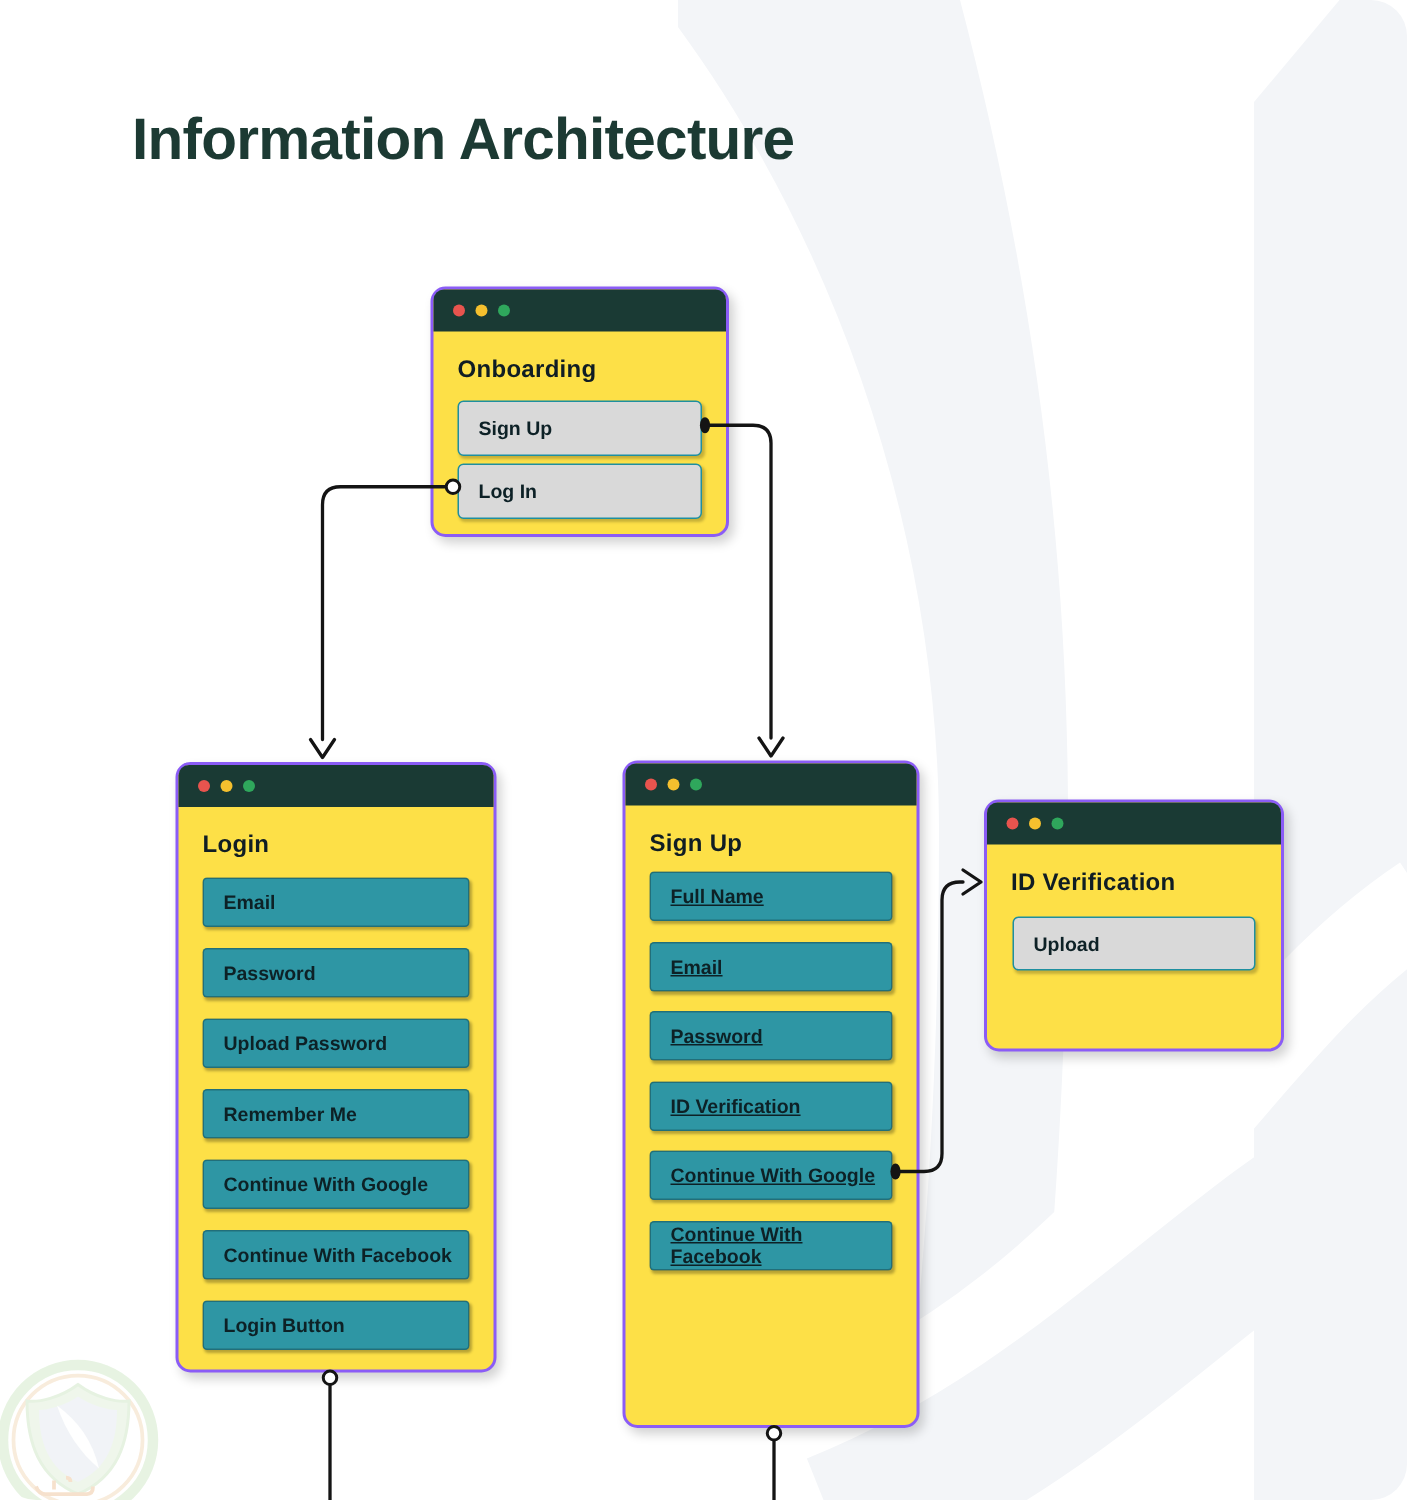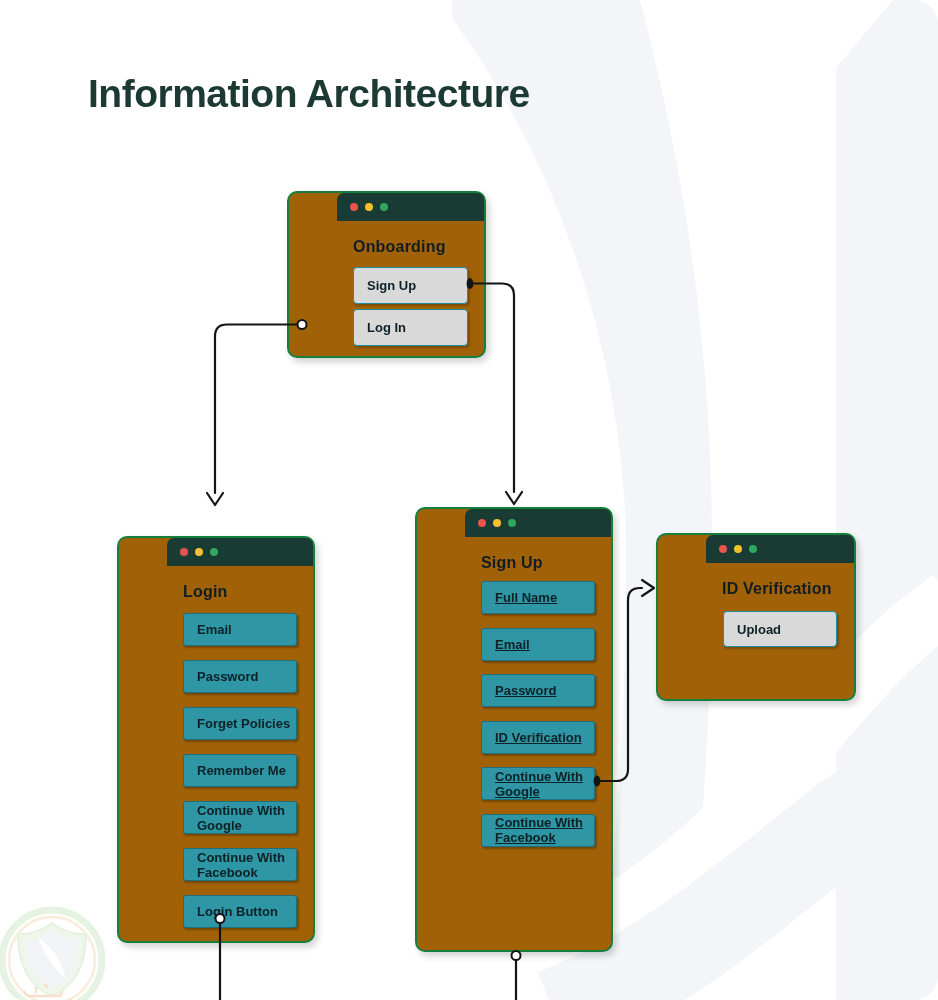--- a/index.html
+++ b/index.html
@@ -8,22 +8,22 @@
     font-family:"Liberation Sans",sans-serif;
     border-radius:24px;
   }
   .layer{position:absolute;left:0;top:0;pointer-events:none;}
   h1.page-title{
     position:absolute;left:88px;top:72px;margin:0;
     font-size:39px;font-weight:800;letter-spacing:-0.5px;color:#1c3a33;
     z-index:2;
   }
   .card{
-    position:absolute;background:#a16207;border:2px solid #15803d;border-radius:10px;
-    box-shadow:3px 4px 7px rgba(0,0,0,0.18);z-index:2;box-sizing:border-box;padding-left:48px;
+    position:absolute;background:#fde047;border:2px solid #8b5cf6;border-radius:10px;
+    box-shadow:3px 4px 7px rgba(0,0,0,0.18);z-index:2;box-sizing:border-box;
   }
   .chrome{
     height:28px;background:#1a3a34;border-radius:7px 7px 0 0;
     display:flex;align-items:center;gap:7px;padding-left:13px;
   }
   .dot{width:8px;height:8px;border-radius:50%;}
   .dot.red{background:#e8544e;}
   .dot.yellow{background:#f5c02e;}
   .dot.green{background:#2fa75c;}
   .card-title{
@@ -40,21 +40,21 @@
     box-shadow:1.5px 2px 2px rgba(0,0,0,0.28);
     height:33px;margin:0 16px 14px 16px;
   }
   .btn-gray{
     background:#d9d9d9;border:1.6px solid #1e8fa0;border-radius:4px;
     box-shadow:1.5px 2px 2px rgba(0,0,0,0.22);
   }
   
   #card-onboarding{left:287px;top:191px;width:199px;height:167px;}
   #card-onboarding .btn-gray{height:37px;margin:0 16px 5px 16px;}
-  #card-login{left:117px;top:536px;width:198px;height:407px;}
+  #card-login{left:117px;top:508px;width:214px;height:407px;}
   #card-login .card-title{margin-bottom:11px;}
   #card-signup{left:415px;top:507px;width:198px;height:445px;}
   #card-signup .card-title{margin-bottom:8px;}
   #card-signup .btn-teal{margin-bottom:13.5px;text-decoration:underline;}
   #card-idverif{left:656px;top:533px;width:200px;height:168px;}
   #card-idverif .card-title{margin-bottom:12px;}
   #card-idverif .btn-gray{height:36px;margin:0 17px 6px 17px;}
 </style>
 </head>
 <body>
@@ -94,21 +94,21 @@
 
   <div class="card" id="card-login">
     <div class="chrome">
       <span class="dot red"></span>
       <span class="dot yellow"></span>
       <span class="dot green"></span>
     </div>
     <div class="card-title">Login</div>
     <div class="btn btn-teal">Email</div>
     <div class="btn btn-teal">Password</div>
-    <div class="btn btn-teal">Forget Policies</div>
+    <div class="btn btn-teal">Upload Password</div>
     <div class="btn btn-teal">Remember Me</div>
     <div class="btn btn-teal">Continue With Google</div>
     <div class="btn btn-teal">Continue With Facebook</div>
     <div class="btn btn-teal">Login Button</div>
   </div>
 
   <div class="card" id="card-signup">
     <div class="chrome">
       <span class="dot red"></span>
       <span class="dot yellow"></span>

